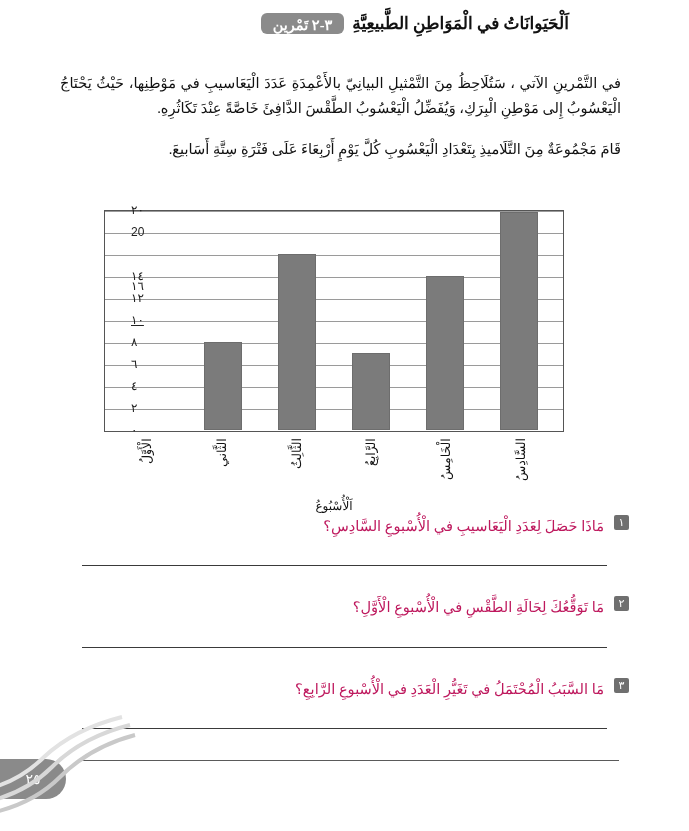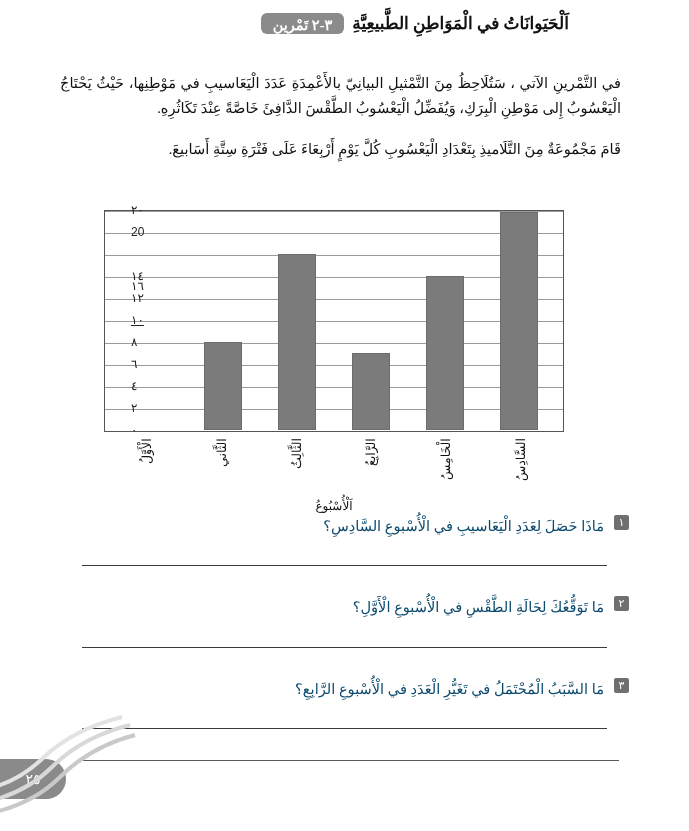--- a/index.html
+++ b/index.html
@@ -205,21 +205,21 @@
     font-size: 11px;
     line-height: 15px;
     text-align: center;
     border-radius: 2px;
     flex: 0 0 auto;
     margin-left: 10px;
     font-family: "Liberation Sans", sans-serif;
   }
   .q-text {
     font-size: 14.6px;
-    color: #0c4a6e;
+    color: #be185d;
     line-height: 1.6;
     flex: 1 1 auto;
     text-align: right;
   }
   .answer-line {
     border-bottom: 1px solid #3a3a3a;
     height: 1px;
     margin: 26px 22px 30px 22px;
   }
 

